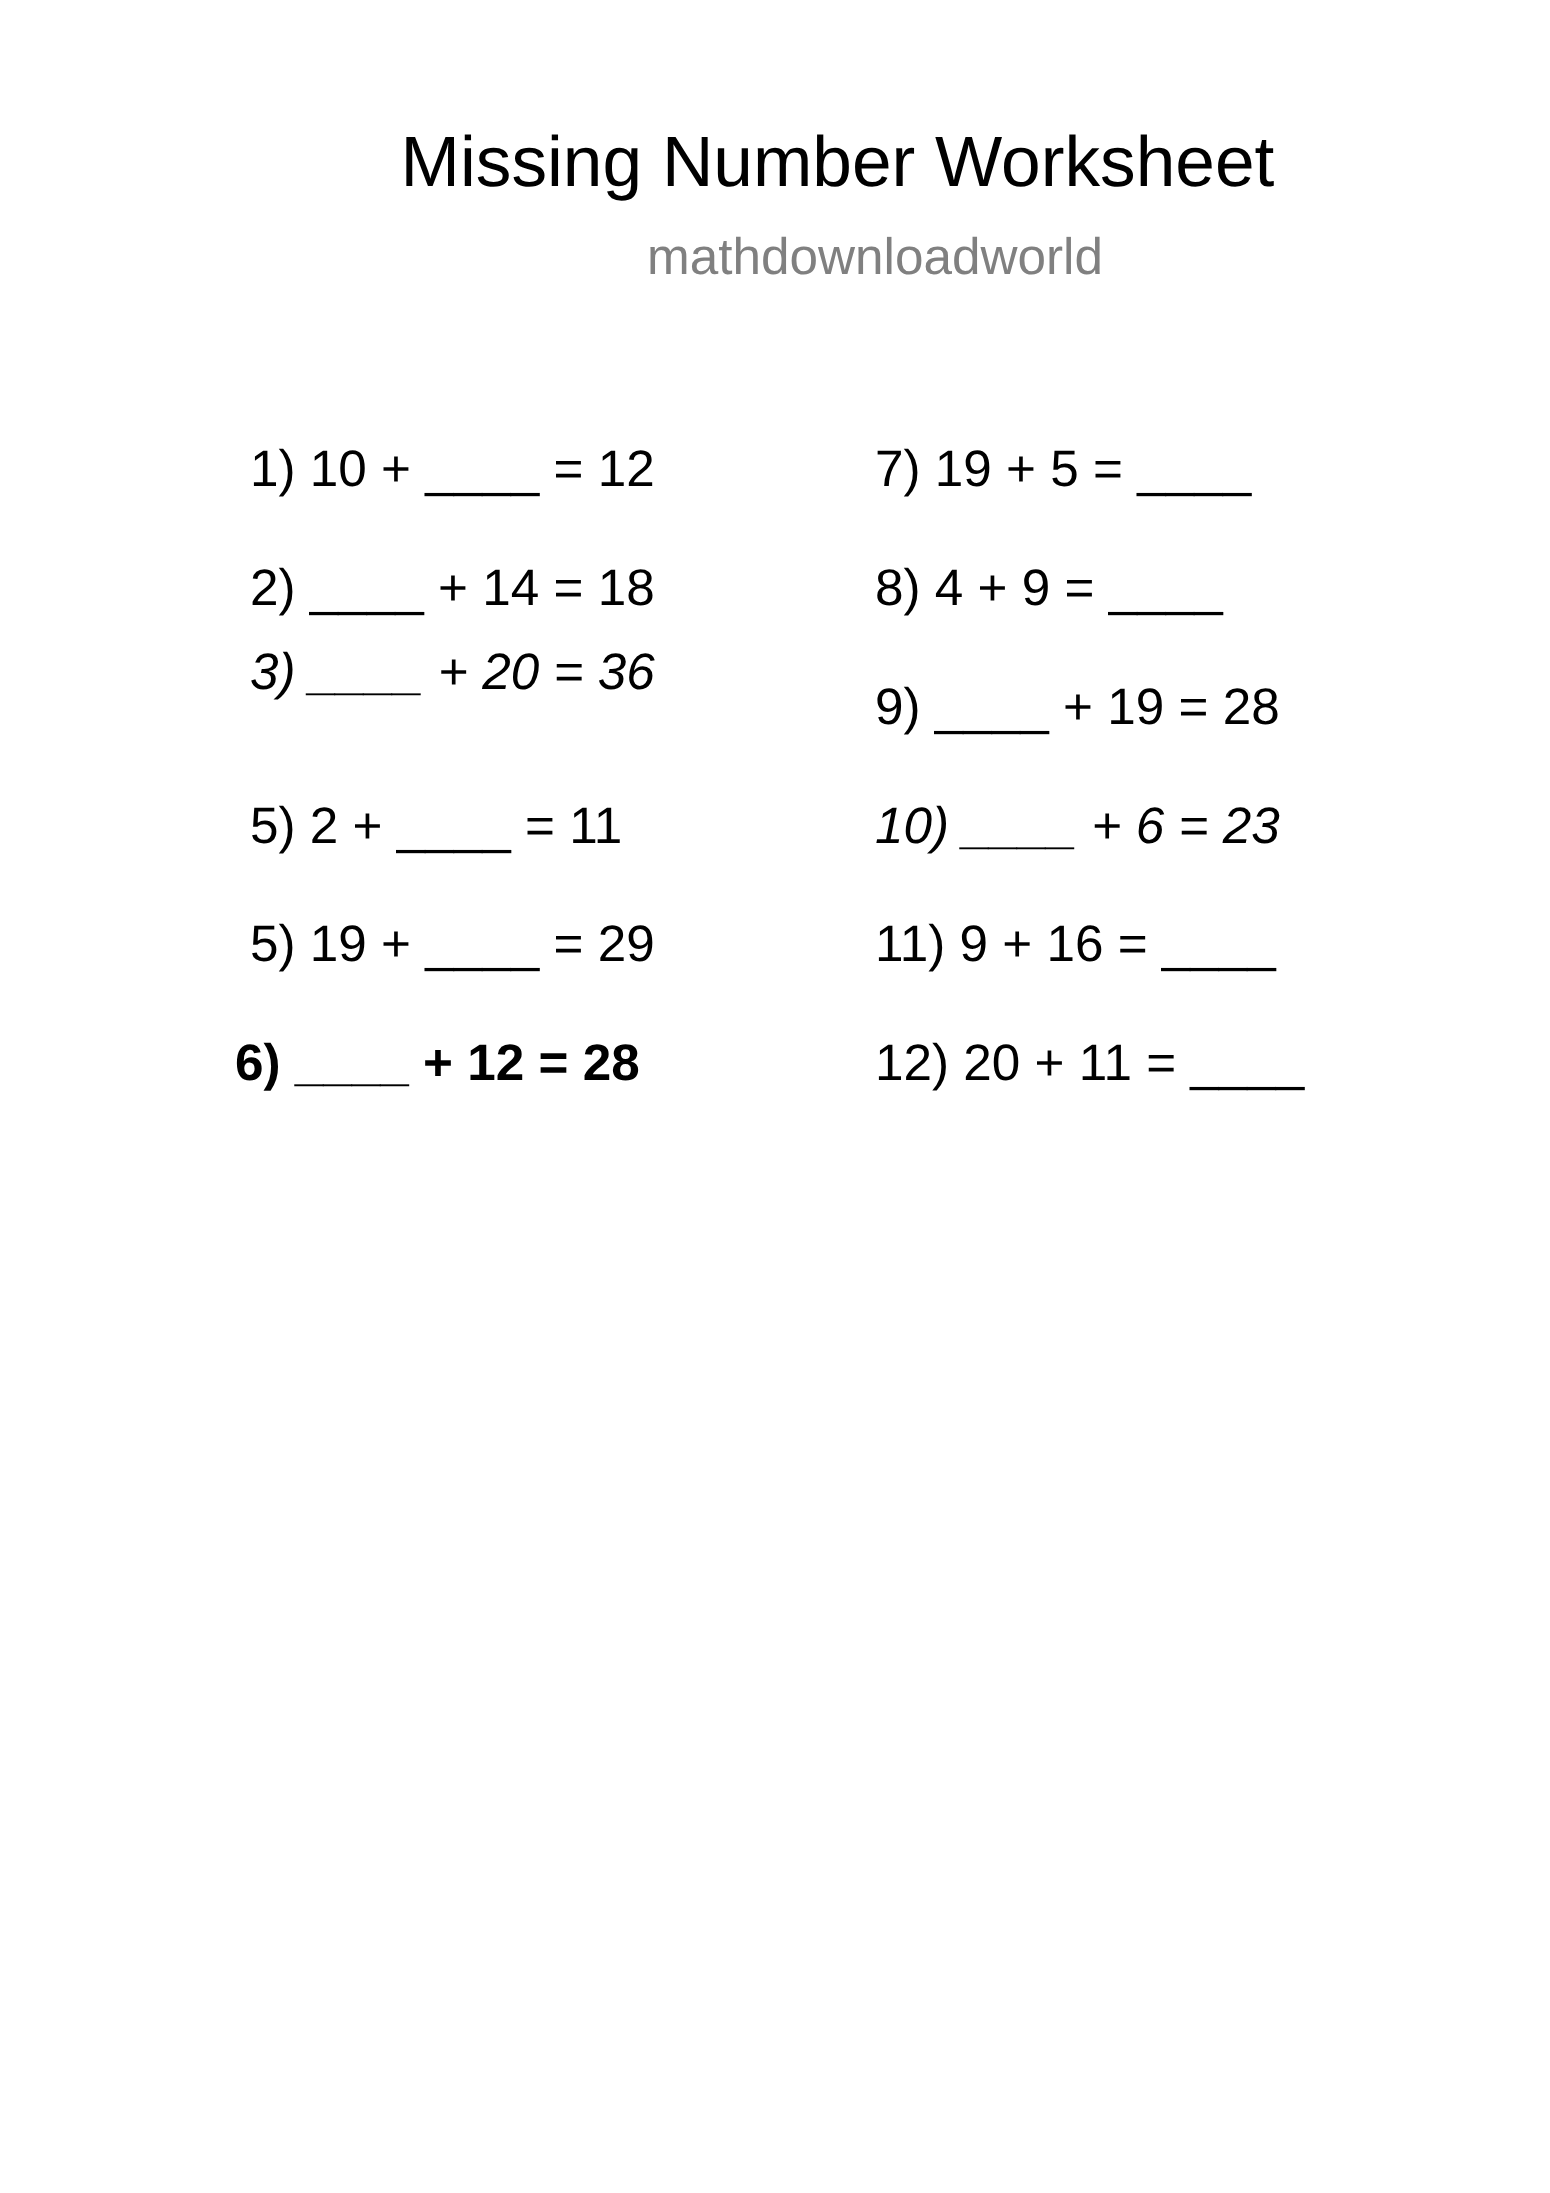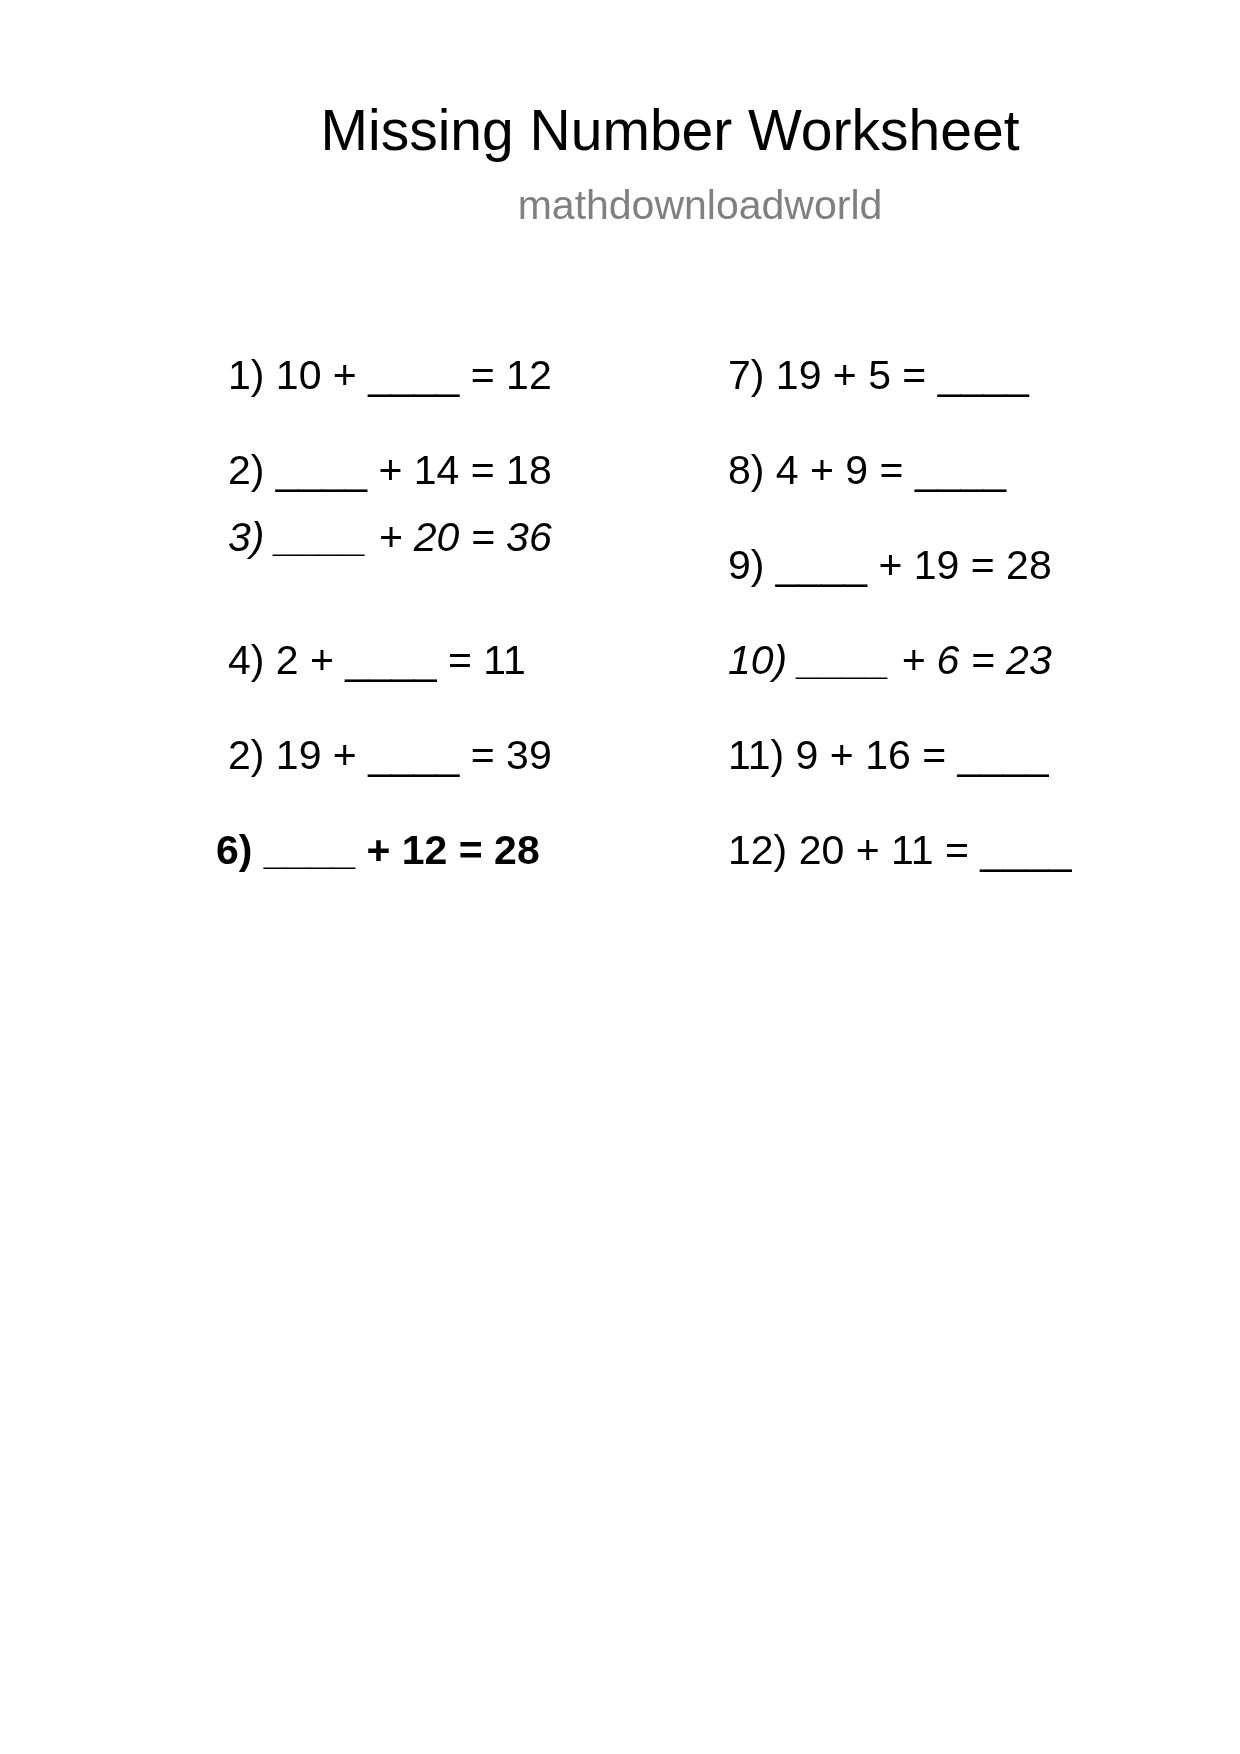--- a/index.html
+++ b/index.html
@@ -2,34 +2,34 @@
 <html><head>
   <meta charset="utf-8">
   <style>
     html, body { margin: 0; padding: 0; background: #ffffff; }
     body { width: 1240px; height: 1754px; position: relative; overflow: hidden;
            font-family: "Liberation Sans", sans-serif; color: #000; }
     .title { position: absolute; left: 0; top: 95px; width: 1340px; text-align: center;
              font-size: 57px; line-height: 70px; white-space: nowrap; }
     .subtitle { position: absolute; left: 0; top: 180px; width: 1400px; text-align: center;
                 font-size: 41px; line-height: 50px; color: #808080; white-space: nowrap; }
-    .problem { position: absolute; font-size: 41px; line-height: 50px; white-space: nowrap; margin-left: 28px; }
+    .problem { position: absolute; font-size: 41px; line-height: 50px; white-space: nowrap; }
   </style>
 </head>
 <body>
 
 <div class="title">Missing Number Worksheet</div>
 <div class="subtitle">mathdownloadworld</div>
 
 <div>
   <div class="problem" style="left:200px; top:350px;">1) 10 + ____ = 12</div>
   <div class="problem" style="left:200px; top:445px;">2) ____ + 14 = 18</div>
   <div class="problem" style="left:200px; top:512px;font-style:italic;">3) ____ + 20 = 36</div>
-  <div class="problem" style="left:200px; top:635px;">4) 2 + ____ = 11</div>
-  <div class="problem" style="left:200px; top:730px;">2) 19 + ____ = 39</div>
+  <div class="problem" style="left:200px; top:635px;">5) 2 + ____ = 11</div>
+  <div class="problem" style="left:200px; top:730px;">5) 19 + ____ = 29</div>
   <div class="problem" style="left:188px; top:825px;font-weight:bold;">6) ____ + 12 = 28</div>
 </div>
 
 <div>
   <div class="problem" style="left:700px; top:350px;">7) 19 + 5 = ____</div>
   <div class="problem" style="left:700px; top:445px;">8) 4 + 9 = ____</div>
   <div class="problem" style="left:700px; top:540px;">9) ____ + 19 = 28</div>
   <div class="problem" style="left:700px; top:635px;font-style:italic;">10) ____ + 6 = 23</div>
   <div class="problem" style="left:700px; top:730px;">11) 9 + 16 = ____</div>
   <div class="problem" style="left:700px; top:825px;">12) 20 + 11 = ____</div>

